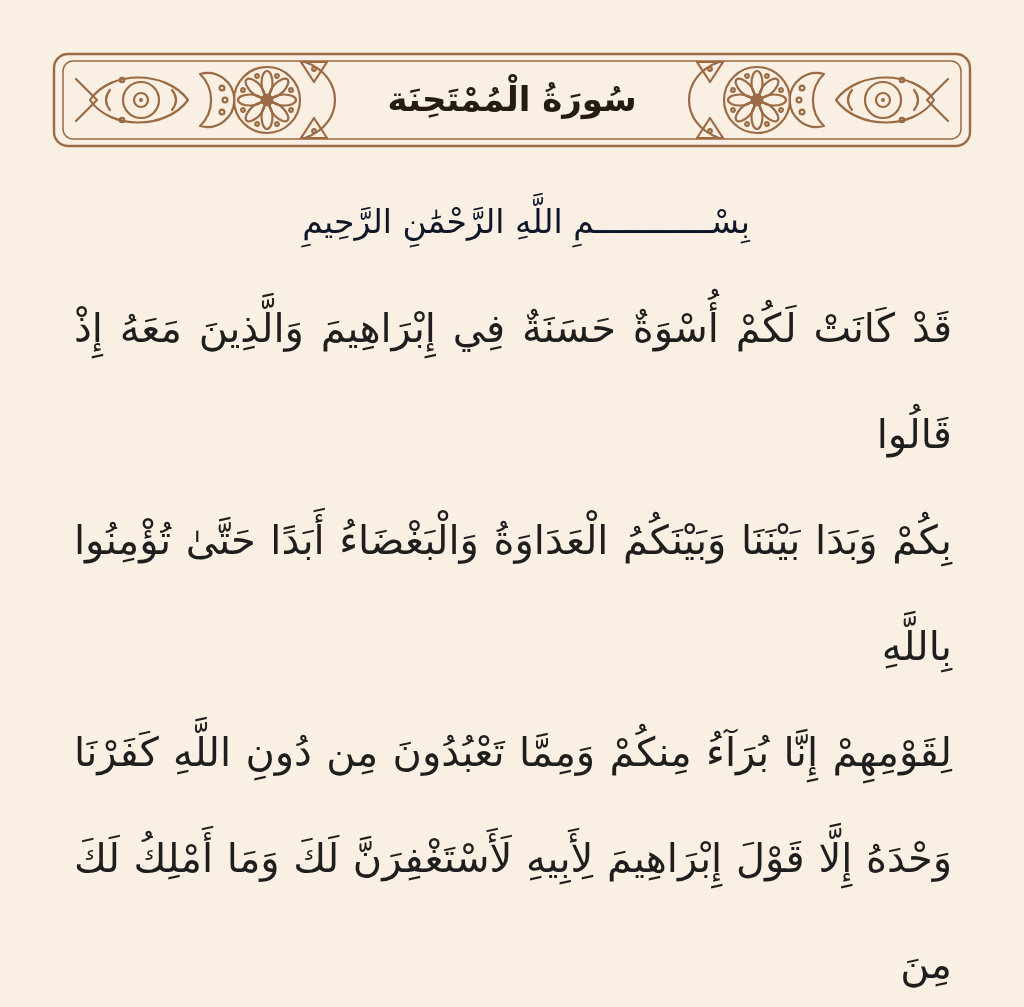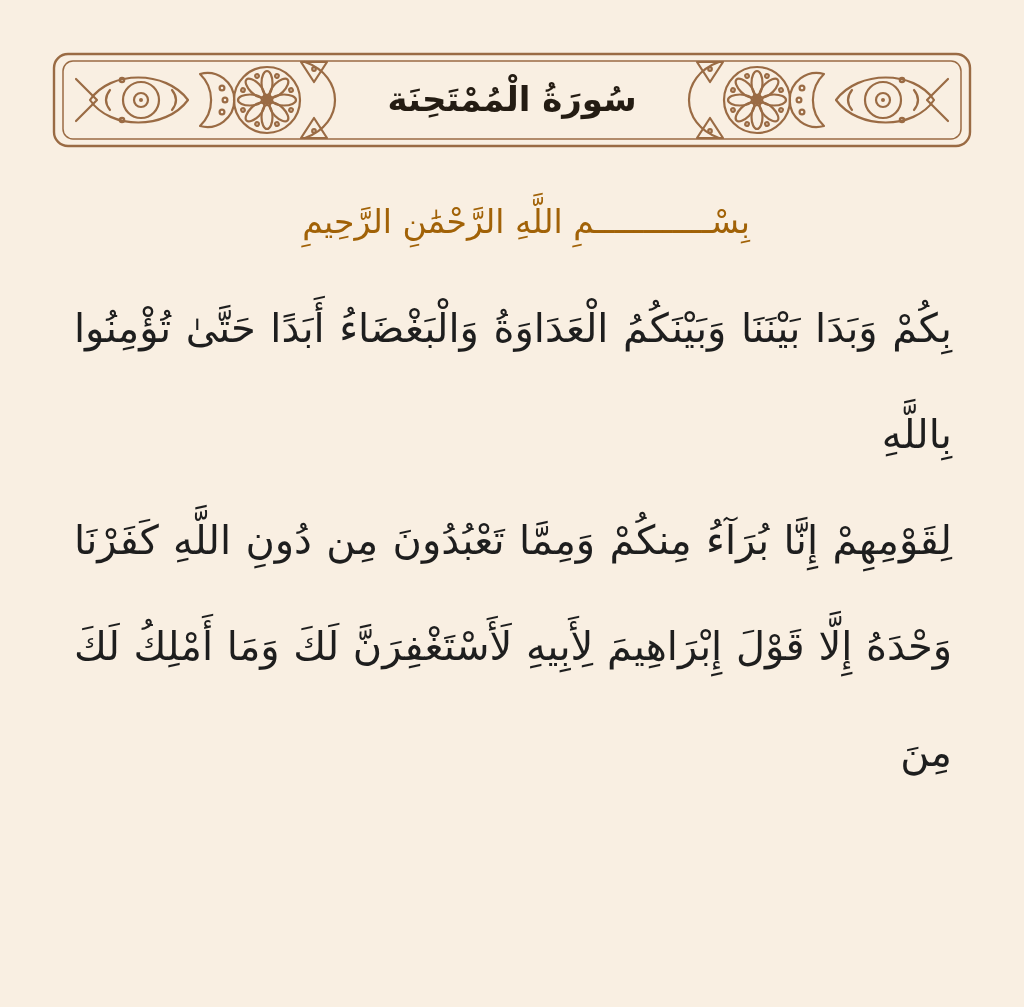--- a/index.html
+++ b/index.html
@@ -42,21 +42,21 @@
     color: #241c13;
     padding-bottom: 2px;
     letter-spacing: 1px;
   }
   
   .bismillah {
     margin-top: 54px;
     text-align: center;
     direction: rtl;
     font-size: 33px;
-    color: #a16207;
+    color: #0f172a;
     padding-left: 28px;
   }
   
   .verse-block {
     margin: 34px 72px 0 74px;
     direction: rtl;
   }
   .verse-line {
     font-size: 40px;
     line-height: 106px;
@@ -121,19 +121,20 @@
         <path d="M 253,10 C 293,24 293,72 253,86"></path>
       </g>
       <use href="#orn" transform="translate(920 0) scale(-1 1)"></use>
     </svg>
     <div class="surah-title">سُورَةُ الْمُمْتَحِنَة</div>
   </div>
 
   <div class="bismillah">بِسْــــــــــــمِ اللَّهِ الرَّحْمَٰنِ الرَّحِيمِ</div>
 
   <div class="verse-block">
+    <div class="verse-line">قَدْ كَانَتْ لَكُمْ أُسْوَةٌ حَسَنَةٌ فِي إِبْرَاهِيمَ وَالَّذِينَ مَعَهُ إِذْ قَالُوا</div>
     <div class="verse-line">بِكُمْ وَبَدَا بَيْنَنَا وَبَيْنَكُمُ الْعَدَاوَةُ وَالْبَغْضَاءُ أَبَدًا حَتَّىٰ تُؤْمِنُوا بِاللَّهِ</div>
     <div class="verse-line">لِقَوْمِهِمْ إِنَّا بُرَآءُ مِنكُمْ وَمِمَّا تَعْبُدُونَ مِن دُونِ اللَّهِ كَفَرْنَا</div>
     <div class="verse-line">وَحْدَهُ إِلَّا قَوْلَ إِبْرَاهِيمَ لِأَبِيهِ لَأَسْتَغْفِرَنَّ لَكَ وَمَا أَمْلِكُ لَكَ مِنَ</div>
 
   </div>
 
 </div>
 
 </body></html>

